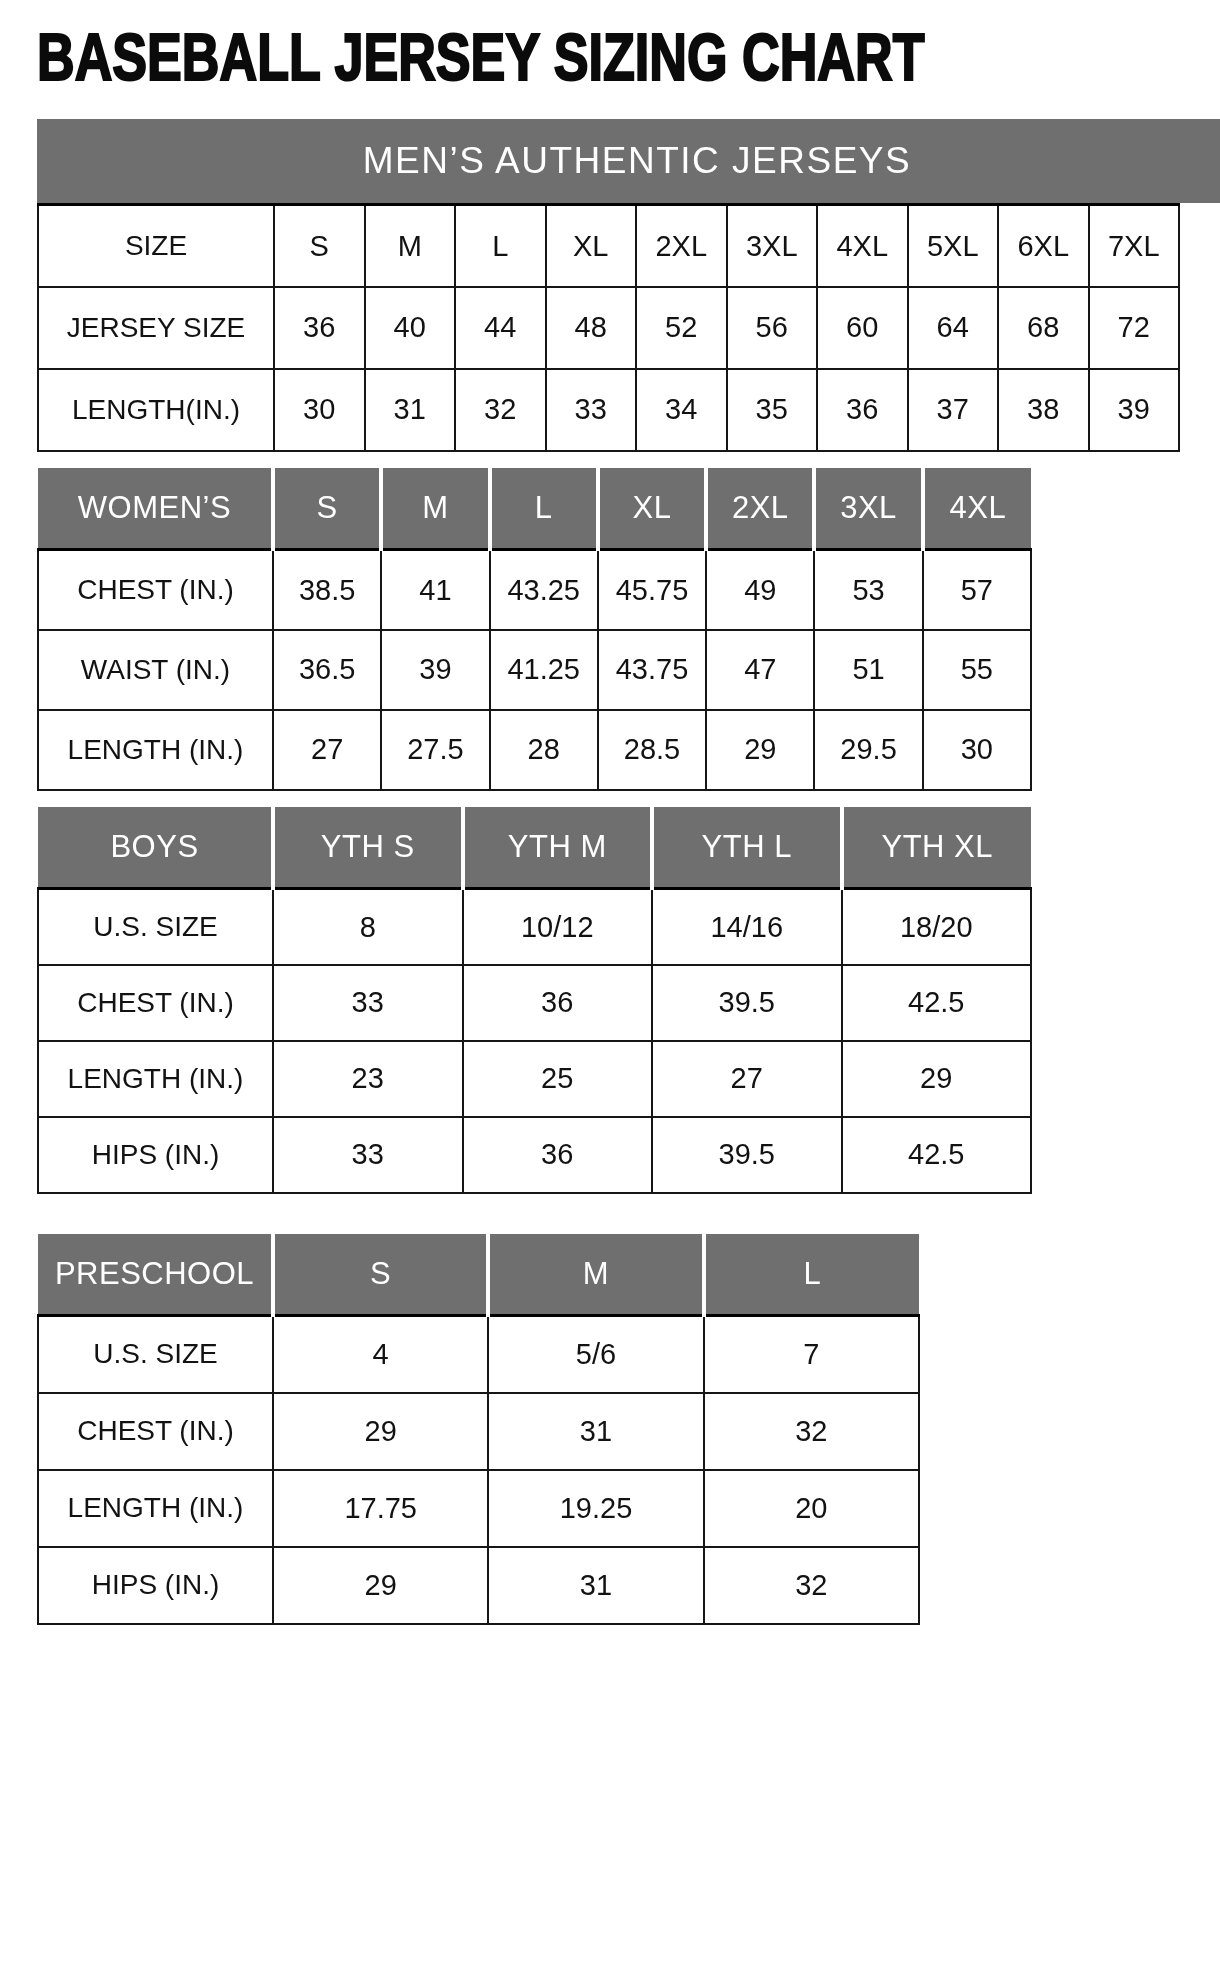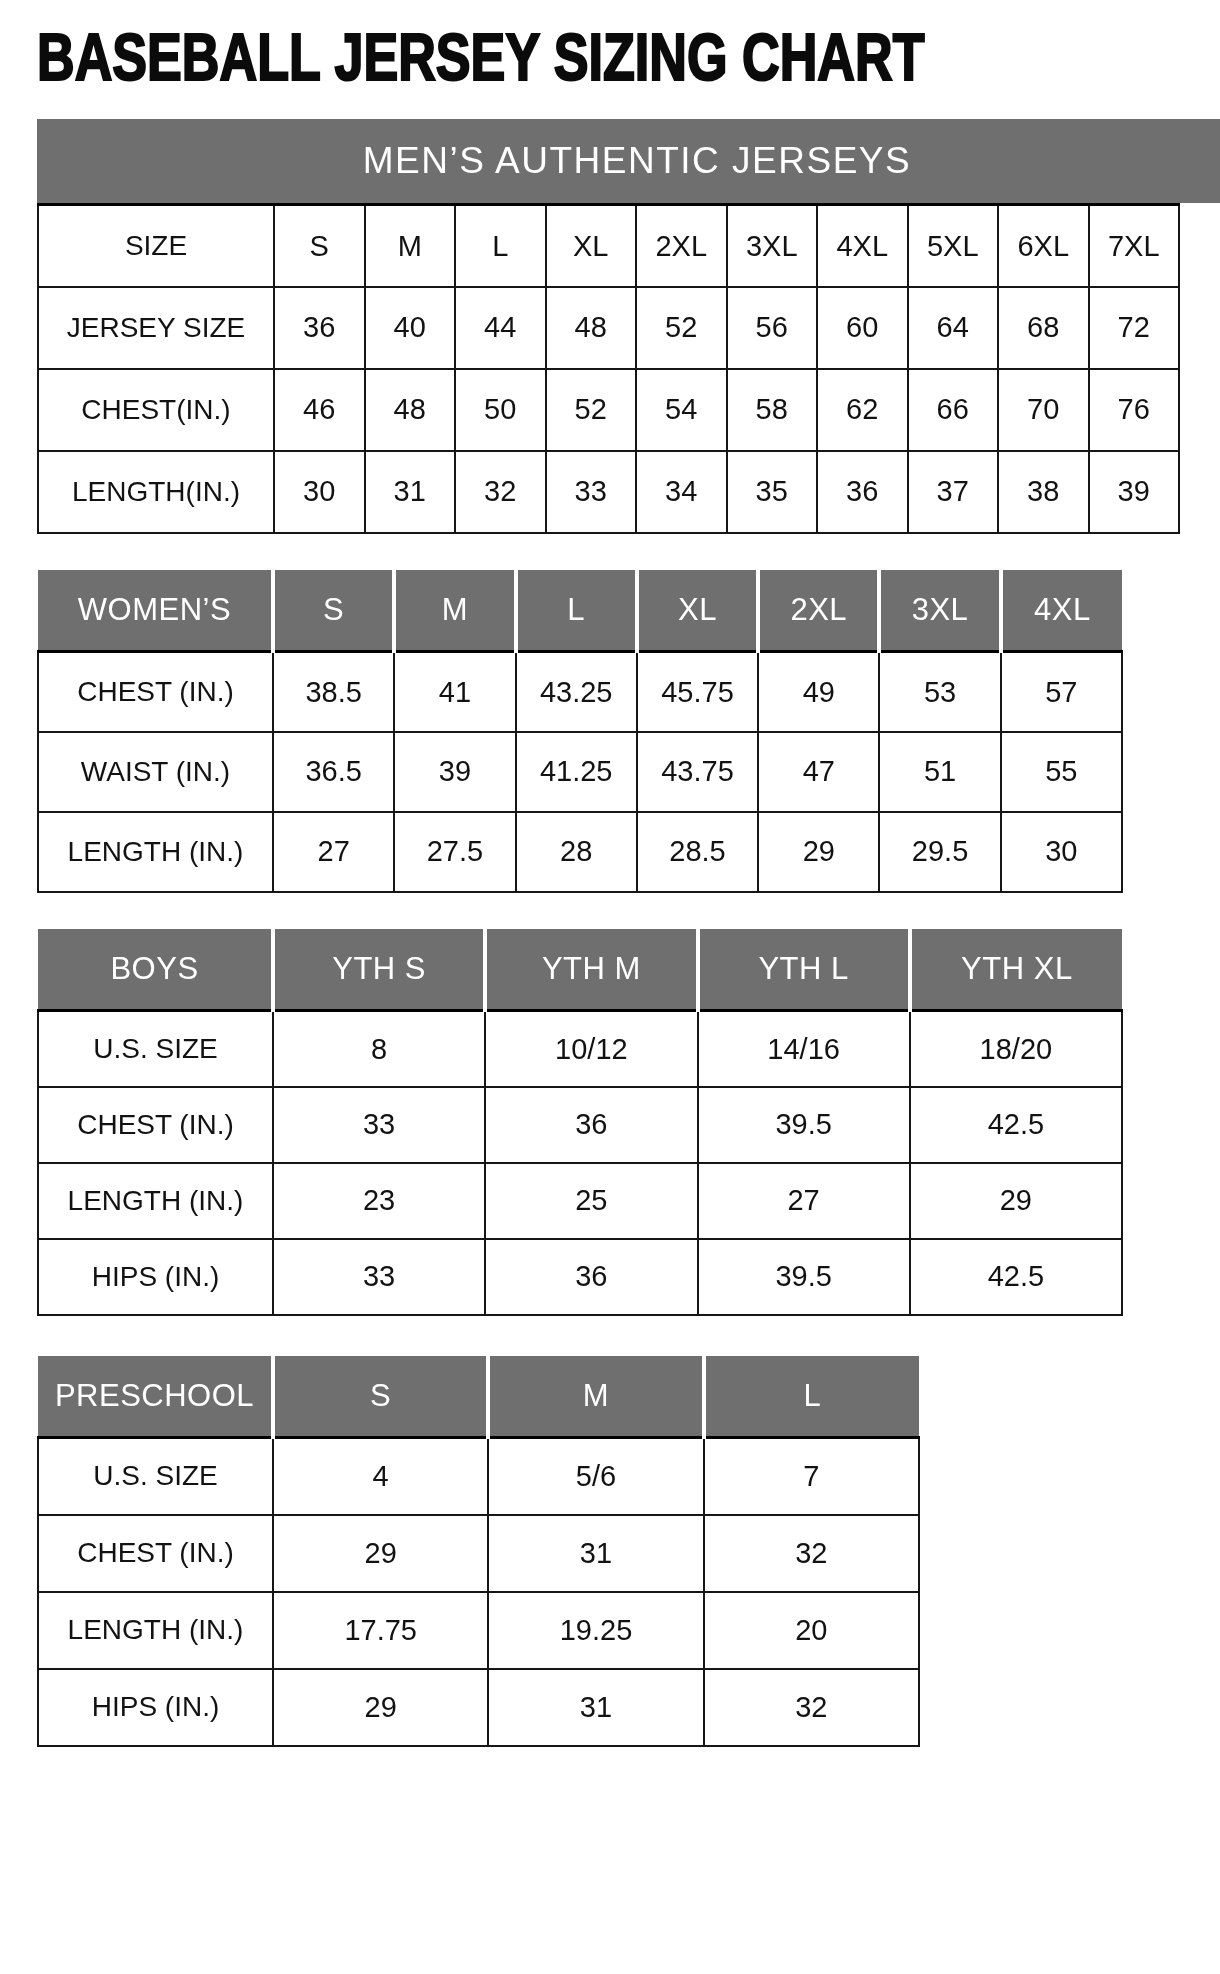--- a/index.html
+++ b/index.html
@@ -75,21 +75,21 @@
     padding: 0 20px;
     line-height: 1.15;
   }
 
   
   table.mens { width: 1143px; }
   table.mens td { height: 82px; }
   table.mens tr:first-child td { border-top: 3px solid #000; }
 
   
-  table.gray-head { margin-top: 36px; width: 1086px; }
+  table.gray-head { margin-top: 16px; width: 995px; }
   table.gray-head th {
     background: var(--header-gray);
     color: #ffffff;
     font-weight: normal;
     font-size: 31px;
     height: 82px;
     border-left: 4px solid #ffffff;
     border-bottom: 3px solid #000000;
     letter-spacing: 0.5px;
   }
@@ -153,33 +153,20 @@
           <td>44</td>
           <td>48</td>
           <td>52</td>
           <td>56</td>
           <td>60</td>
           <td>64</td>
           <td>68</td>
           <td>72</td>
         </tr>
         <tr>
-          <td class="lbl">CHEST(IN.)</td>
-          <td>46</td>
-          <td>48</td>
-          <td>50</td>
-          <td>52</td>
-          <td>54</td>
-          <td>58</td>
-          <td>62</td>
-          <td>66</td>
-          <td>70</td>
-          <td>76</td>
-        </tr>
-        <tr>
           <td class="lbl">LENGTH(IN.)</td>
           <td>30</td>
           <td>31</td>
           <td>32</td>
           <td>33</td>
           <td>34</td>
           <td>35</td>
           <td>36</td>
           <td>37</td>
           <td>38</td>

